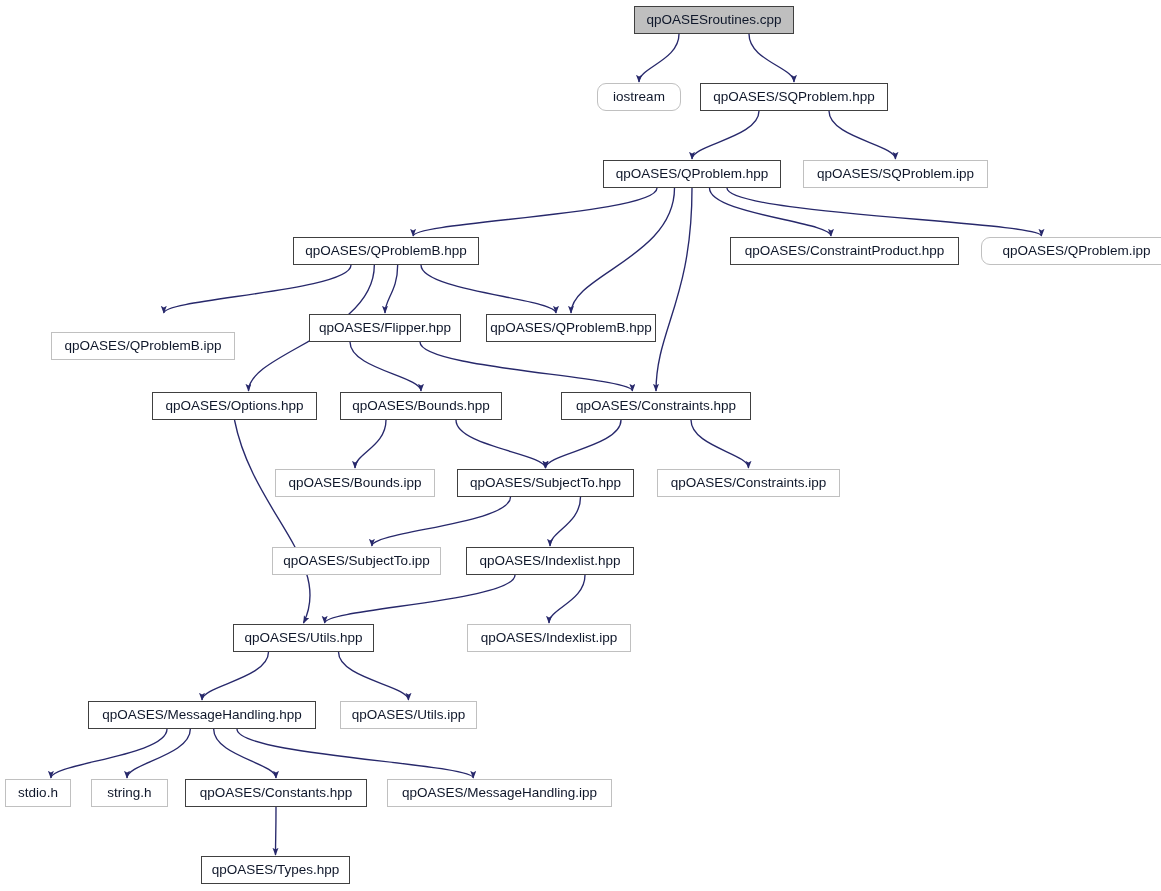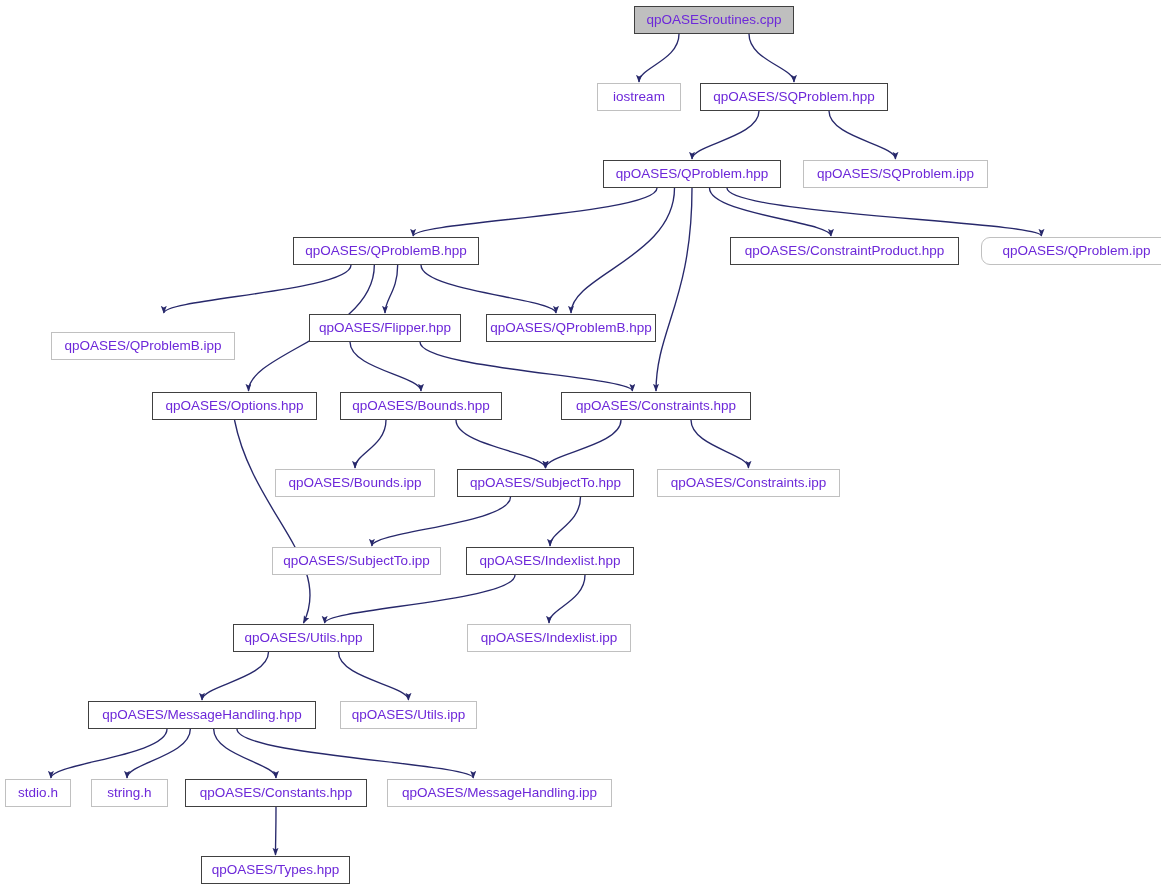--- a/index.html
+++ b/index.html
@@ -30,21 +30,21 @@
     position: absolute;
     box-sizing: border-box;
     display: flex;
     align-items: center;
     justify-content: center;
     height: 28px;
     background: #ffffff;
     border: 1px solid #c0c0c0;
     font-size: 13.5px;
     line-height: 1;
-    color: #6d28d9;
+    color: #0f172a;
     white-space: nowrap;
     letter-spacing: 0px;
     padding: 0 7px;
   }
   .node.header {
     border: 1.6px solid #404040;
   }
   .node.root {
     background: #bfbfbf;
     border: 1.6px solid #404040;
@@ -93,21 +93,21 @@
       <path d="M167,729 C167,755.95 50.9,763.3 50.9,778" fill="none" stroke="#27286b" stroke-width="1.35" marker-end="url(#arrowhead)"></path>
       <path d="M190.33333333333334,729 C190.33333333333334,755.95 127,763.3 127,778" fill="none" stroke="#27286b" stroke-width="1.35" marker-end="url(#arrowhead)"></path>
       <path d="M213.66666666666666,729 C213.66666666666666,755.95 276,763.3 276,778" fill="none" stroke="#27286b" stroke-width="1.35" marker-end="url(#arrowhead)"></path>
       <path d="M237,729 C237,755.95 473.25,763.3 473.25,778" fill="none" stroke="#27286b" stroke-width="1.35" marker-end="url(#arrowhead)"></path>
       <path d="M276,807 C276,833.4 275.5,840.6 275.5,855" fill="none" stroke="#27286b" stroke-width="1.35" marker-end="url(#arrowhead)"></path>
     </svg>
   <div id="node-layer">
       <div class="node root header" style="left: 634px; top: 6px; width: 160px;">
         <span class="node-label">qpOASESroutines.cpp</span>
       </div>
-      <div class="node" style="left: 597px; top: 83px; width: 84px;">
+      <div class="node" style="left: 597px; top: 83px; width: 84px; border-radius: 9px;">
         <span class="node-label">iostream</span>
       </div>
       <div class="node header" style="left: 700px; top: 83px; width: 188px;">
         <span class="node-label">qpOASES/SQProblem.hpp</span>
       </div>
       <div class="node header" style="left: 603px; top: 160px; width: 178px;">
         <span class="node-label">qpOASES/QProblem.hpp</span>
       </div>
       <div class="node" style="left: 803px; top: 160px; width: 185px;">
         <span class="node-label">qpOASES/SQProblem.ipp</span>

